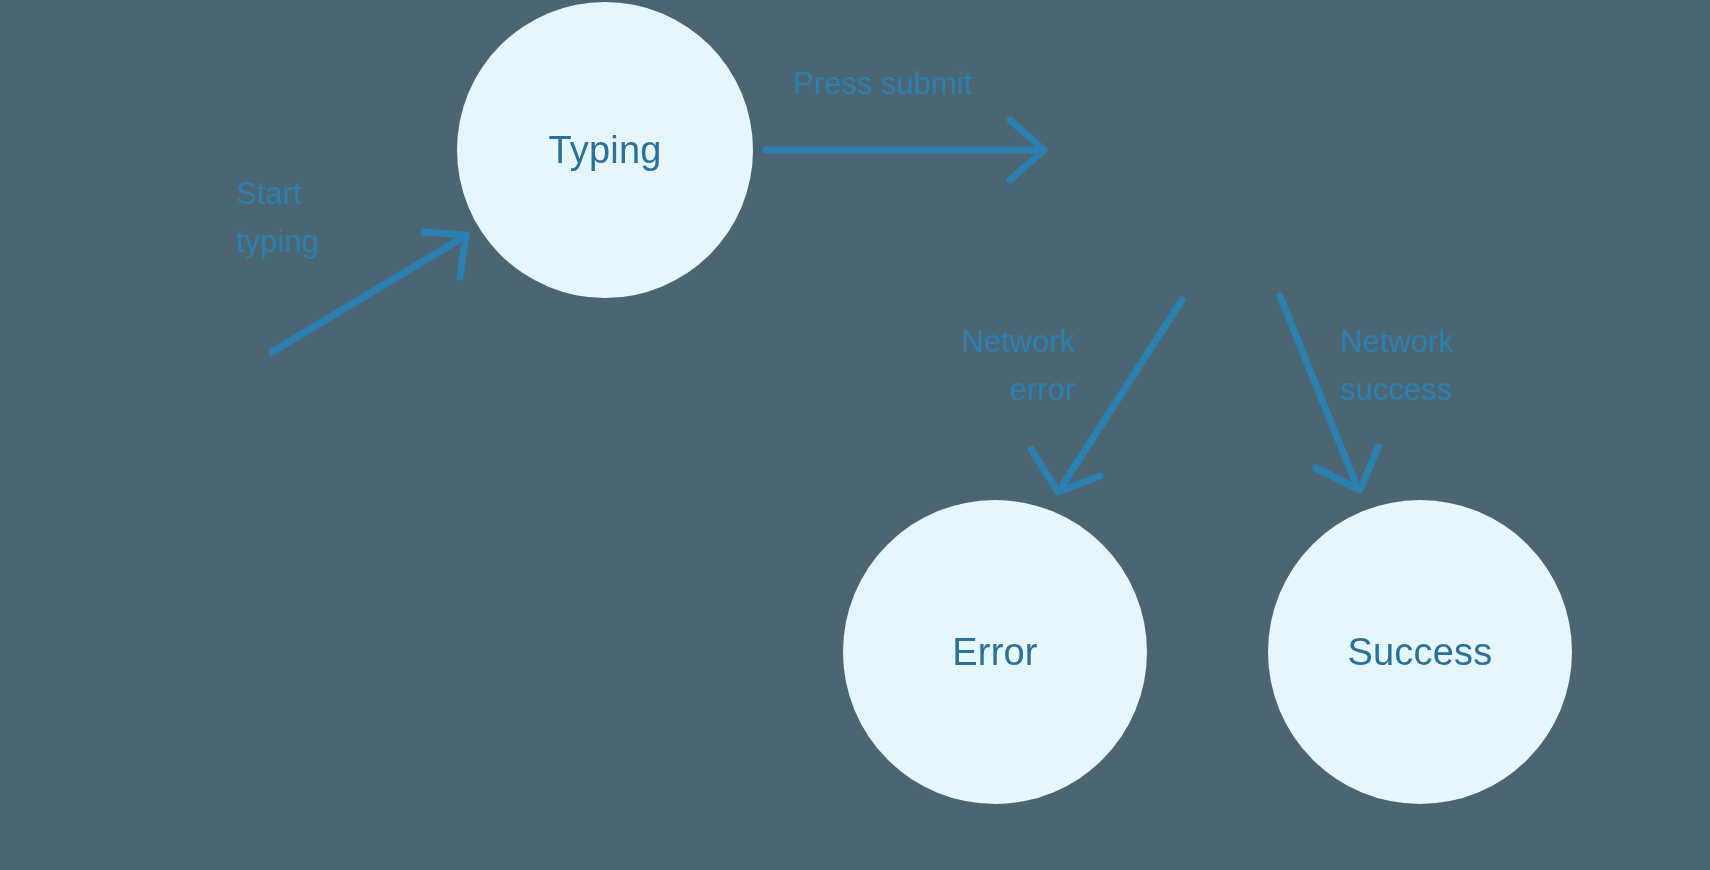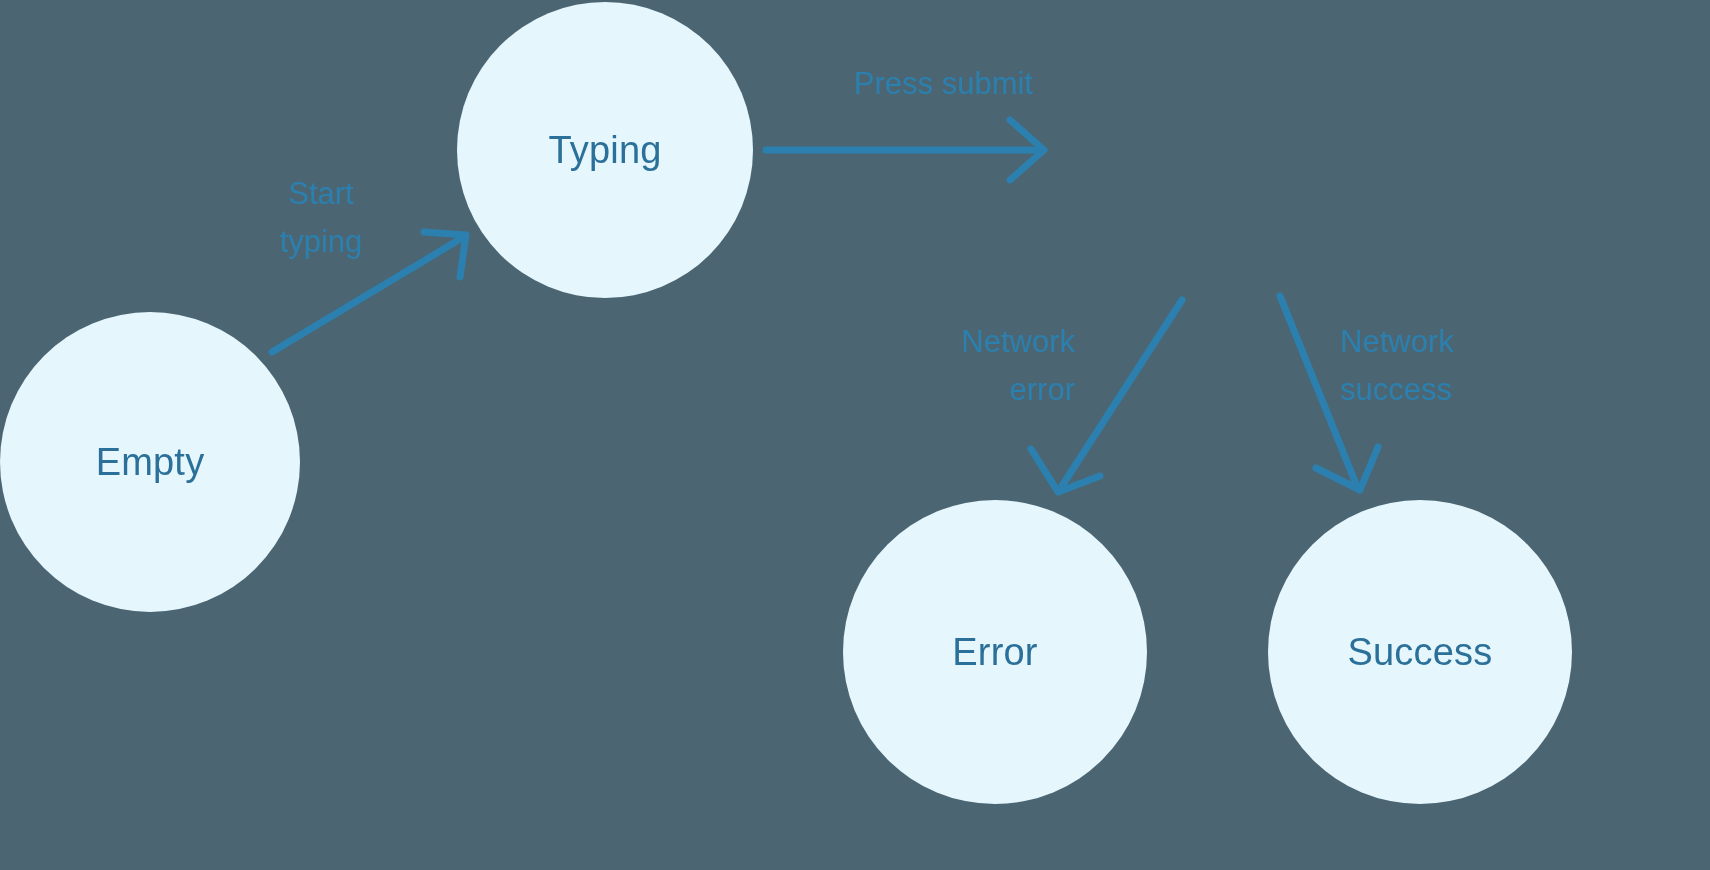--- a/index.html
+++ b/index.html
@@ -39,22 +39,22 @@
     line-height: 1;
   }
   .edge-label {
     position: absolute;
     color: #2b80b0;
     font-size: 31px;
     font-weight: 400;
     line-height: 1.55;
     white-space: pre-line;
   }
-  .el-start-typing { left: 236px;  top: 170px; width: 170px; text-align: center; }
-  .el-press-submit { left: 793px;  top: 60px;  width: 240px; text-align: right; }
+  .el-start-typing { left: 236px;  top: 170px; width: 170px; text-align: left; }
+  .el-press-submit { left: 793px;  top: 60px;  width: 240px; text-align: left; }
   .el-network-error { left: 855px; top: 318px; width: 220px; text-align: right; }
   .el-network-success { left: 1340px; top: 318px; width: 230px; text-align: left; }
 </style>
 </head>
 <body>
 
 <div id="stage">
 
   <svg id="edges" viewBox="0 0 1710 870" xmlns="http://www.w3.org/2000/svg">
 
@@ -72,23 +72,20 @@
       <line x1="1182" y1="300" x2="1062" y2="486" stroke="#2b80b0" stroke-width="7" stroke-linecap="round"></line>
       <polyline points="1031,449 1058,492 1100,476" fill="none" stroke="#2b80b0" stroke-width="7" stroke-linecap="round" stroke-linejoin="round"></polyline>
     </g>
 
     <g>
       <line x1="1280" y1="296" x2="1356" y2="484" stroke="#2b80b0" stroke-width="7" stroke-linecap="round"></line>
       <polyline points="1316,468 1360,490 1378,447" fill="none" stroke="#2b80b0" stroke-width="7" stroke-linecap="round" stroke-linejoin="round"></polyline>
     </g>
   </svg>
 
-  <div class="node" style="left:0px; top:312px; width:300px; height:300px;">
-    <span class="node-label">Empty</span>
-  </div>
 
   <div class="node" style="left:457px; top:2px; width:296px; height:296px;">
     <span class="node-label">Typing</span>
   </div>
 
 
   <div class="node" style="left:843px; top:500px; width:304px; height:304px;">
     <span class="node-label">Error</span>
   </div>
 

